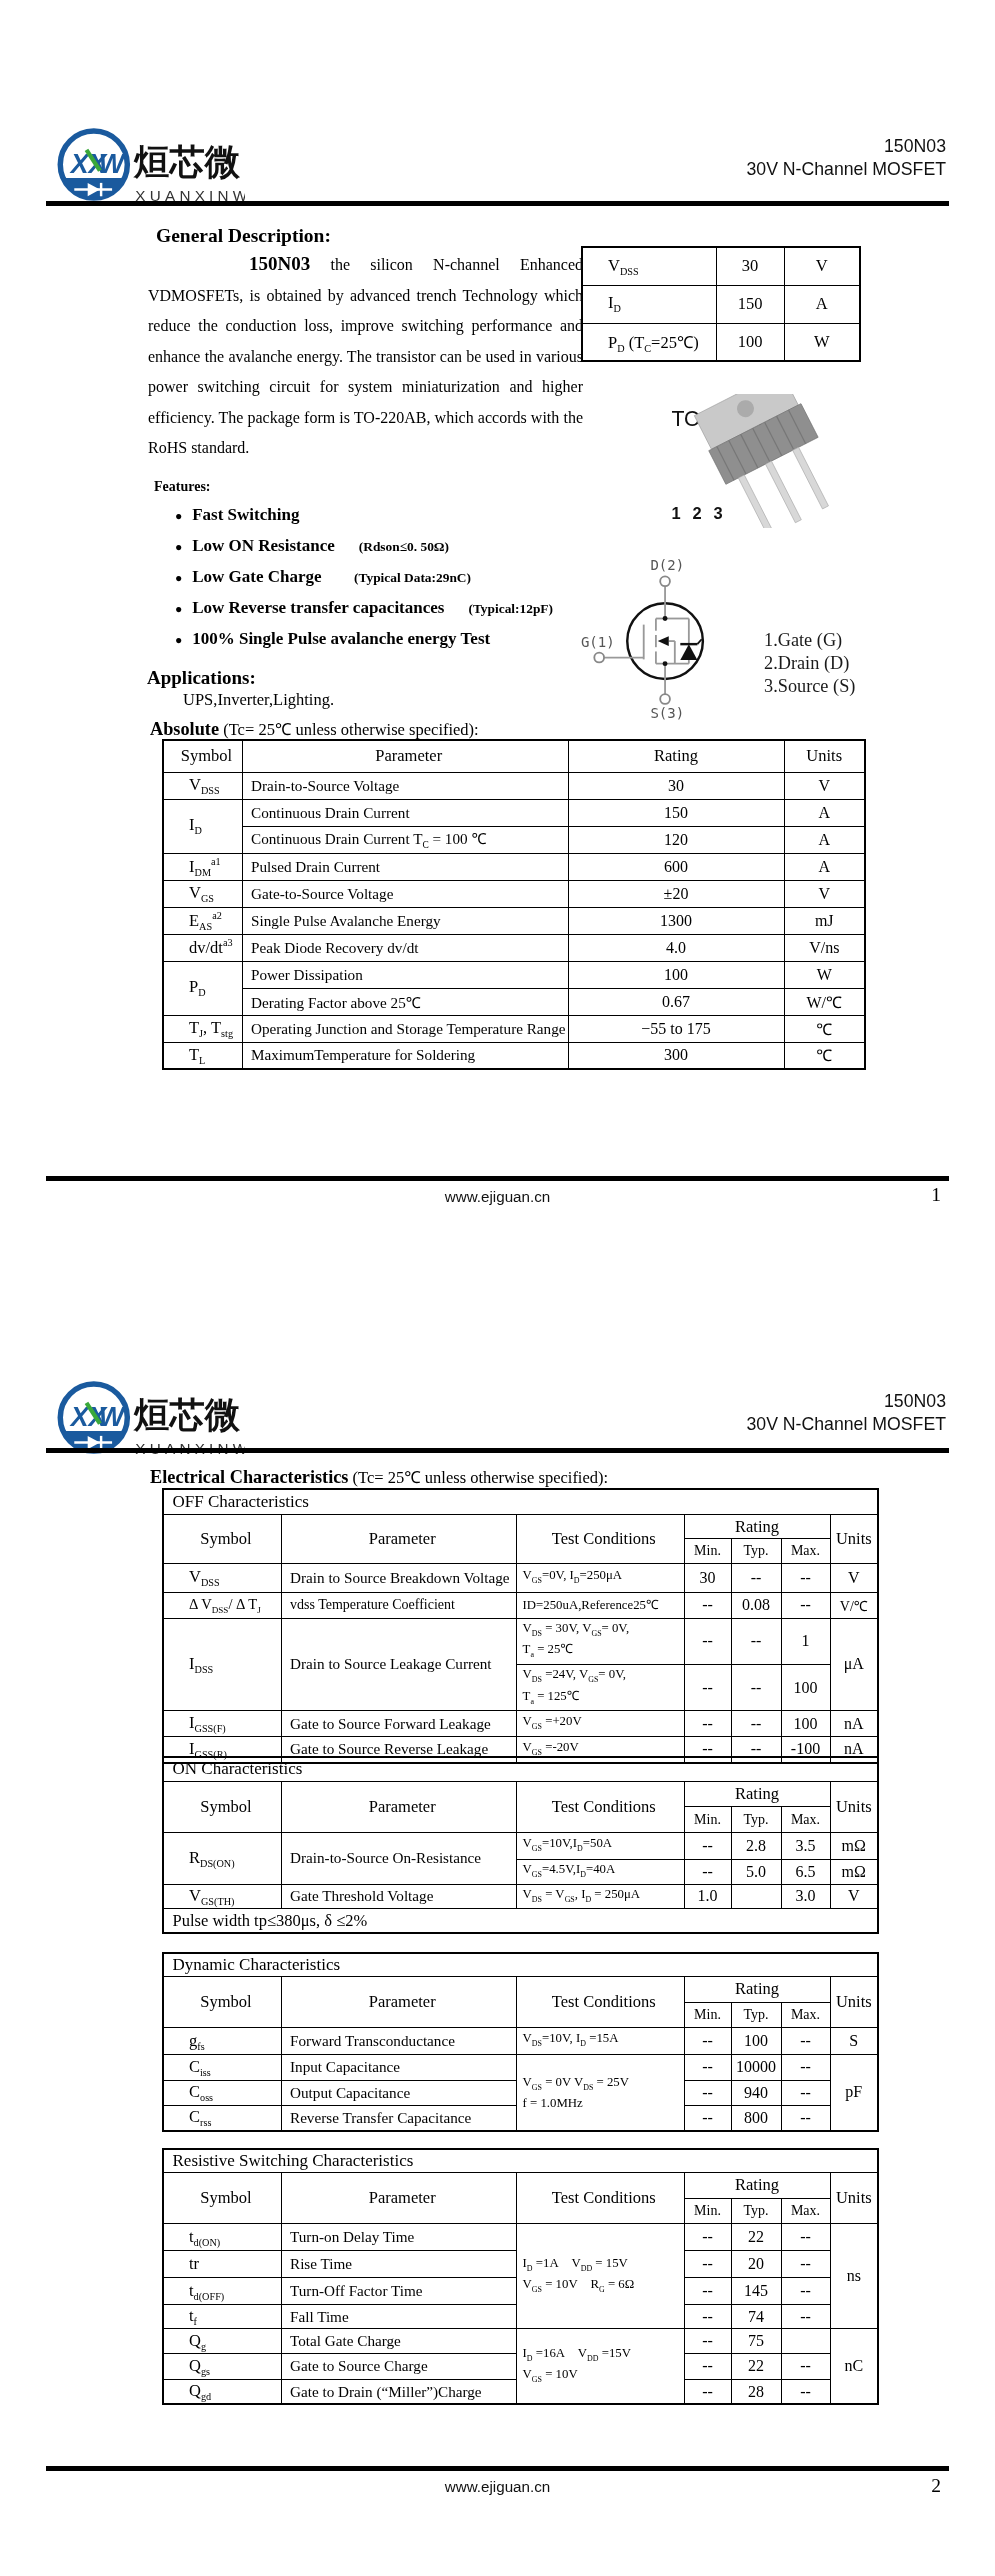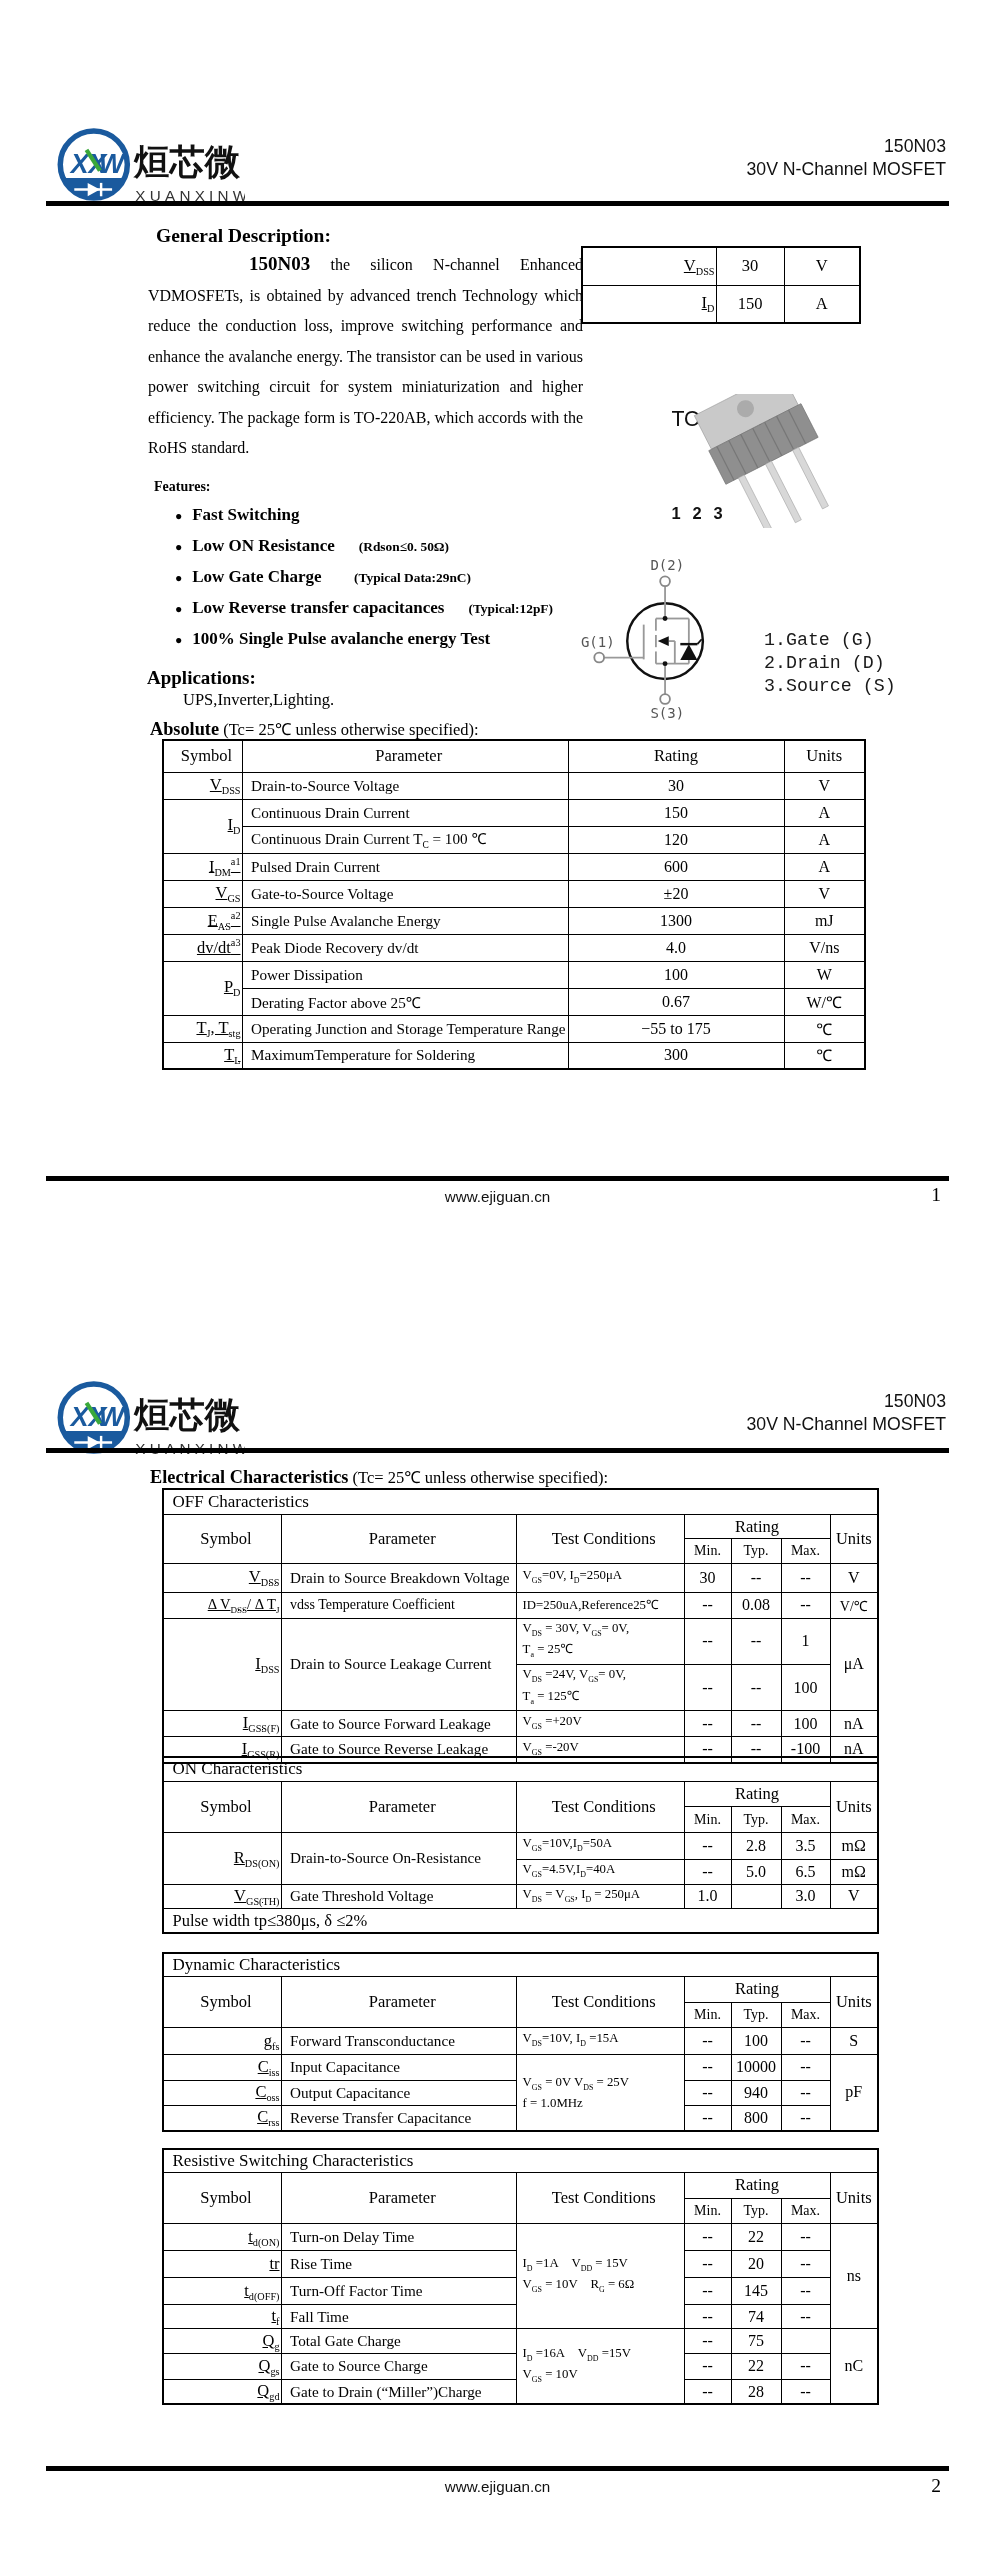--- a/index.html
+++ b/index.html
@@ -17,33 +17,33 @@
   .feat-item .bullet{font-size:12.2px;margin-right:9.8px;line-height:31px;}
   .feat-main{font-weight:bold;font-size:17px;white-space:nowrap;}
   .feat-paren{font-weight:bold;font-size:13.4px;white-space:nowrap;padding-left:24px;}
   .apps{font-size:16.5px;}
   table{border-collapse:collapse;table-layout:fixed;}
   table.spec{border:2.4px solid #000;}
   table.spec td,table.spec th{border:1.8px solid #000;font-weight:normal;overflow:hidden;}
   table.spec tr.sub td{border-top-width:1.2px;}
   .ttl td{font-weight:bold;font-size:17px;padding-left:8.5px;text-align:left;}
   th{font-size:16.5px;}
-  td.sym{font-size:16.5px;text-align:right;padding-left:12px;text-decoration:underline;}
+  td.sym{font-size:16.5px;text-align:left;padding-left:25px;}
   td.par{font-size:15.2px;text-align:left;padding-left:8.5px;}
   td.tc{font-size:12.8px;text-align:left;padding-left:6.1px;line-height:16px;}
   td.val,td.un{font-size:16px;text-align:center;}
   th.lft{text-align:center;padding-left:8.5px;}
   sub{font-size:0.62em;}
   sup{font-size:0.62em;}
   .note td{font-size:16.5px;text-align:left;padding-left:8.5px;}
   .sumtbl td{font-size:16.5px;}
   .footer-url{position:absolute;left:0;width:995px;text-align:center;
               font-family:"Liberation Sans",sans-serif;font-size:15.2px;color:#111;}
   .footer-num{position:absolute;right:54px;font-size:19.5px;}
-  .pinfun{font-family:Liberation Mono, monospace;font-size:18.3px;line-height:23px;color:#1a1a1a;}
+  .pinfun{font-family:Liberation Serif, serif;font-size:18.3px;line-height:23px;color:#1a1a1a;}
   .to220-label{position:absolute;left:581px;width:281px;text-align:center;
                font-family:"Liberation Sans",sans-serif;font-size:21.3px;color:#111;}
 </style>
 </head>
 <body>
 
 <div class="page">
 
   <svg class="abs" style="left:56px;top:118px" width="189" height="95" viewBox="0 0 310 155">
     <circle cx="62" cy="76" r="55" fill="none" stroke="#1a5a9e" stroke-width="9"></circle>
@@ -77,20 +77,25 @@
     <tbody>
         <tr style="height:38px">
       <td class="sym">V<sub>DSS</sub></td>
       <td class="val">30</td>
       <td class="un">V</td>
     </tr>
     <tr style="height:38px">
       <td class="sym">I<sub>D</sub></td>
       <td class="val">150</td>
       <td class="un">A</td>
+    </tr>
+    <tr style="height:38px">
+      <td class="sym">P<sub>D</sub> (T<sub>C</sub>=25℃)</td>
+      <td class="val">100</td>
+      <td class="un">W</td>
     </tr>
   </tbody>
     </table>
 
   <div class="to220-label" style="top:407px">TO-220AB</div>
 
   <svg class="abs" style="left:646px;top:394px" width="201" height="134" viewBox="0 0 330 220">
     <g transform="translate(54,118) rotate(-27)">
       <rect x="60" y="-62" width="160" height="62" fill="#c9c9c9" stroke="#9c9c9c"></rect>
       <circle cx="140" cy="-34" r="14" fill="#ababab"></circle>

